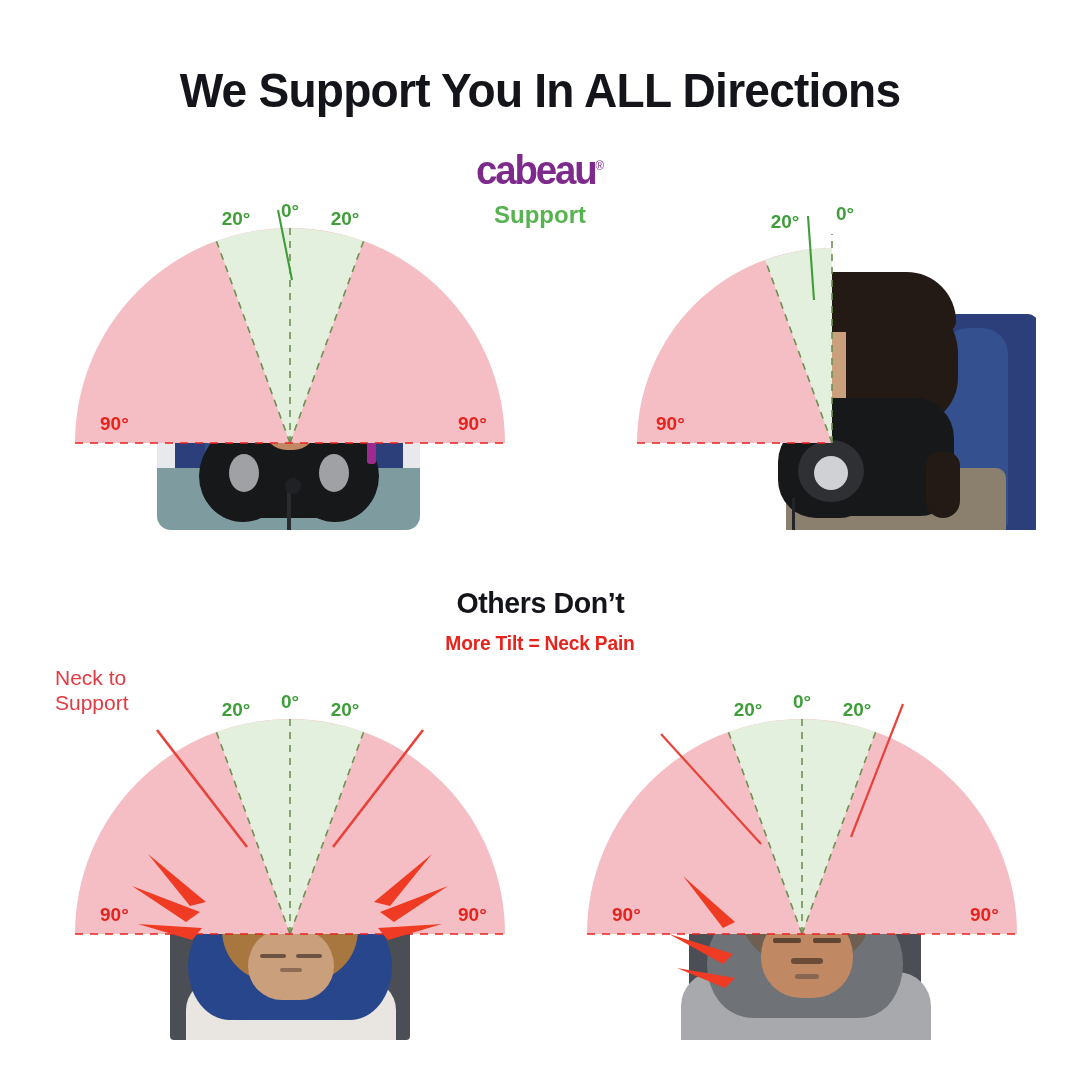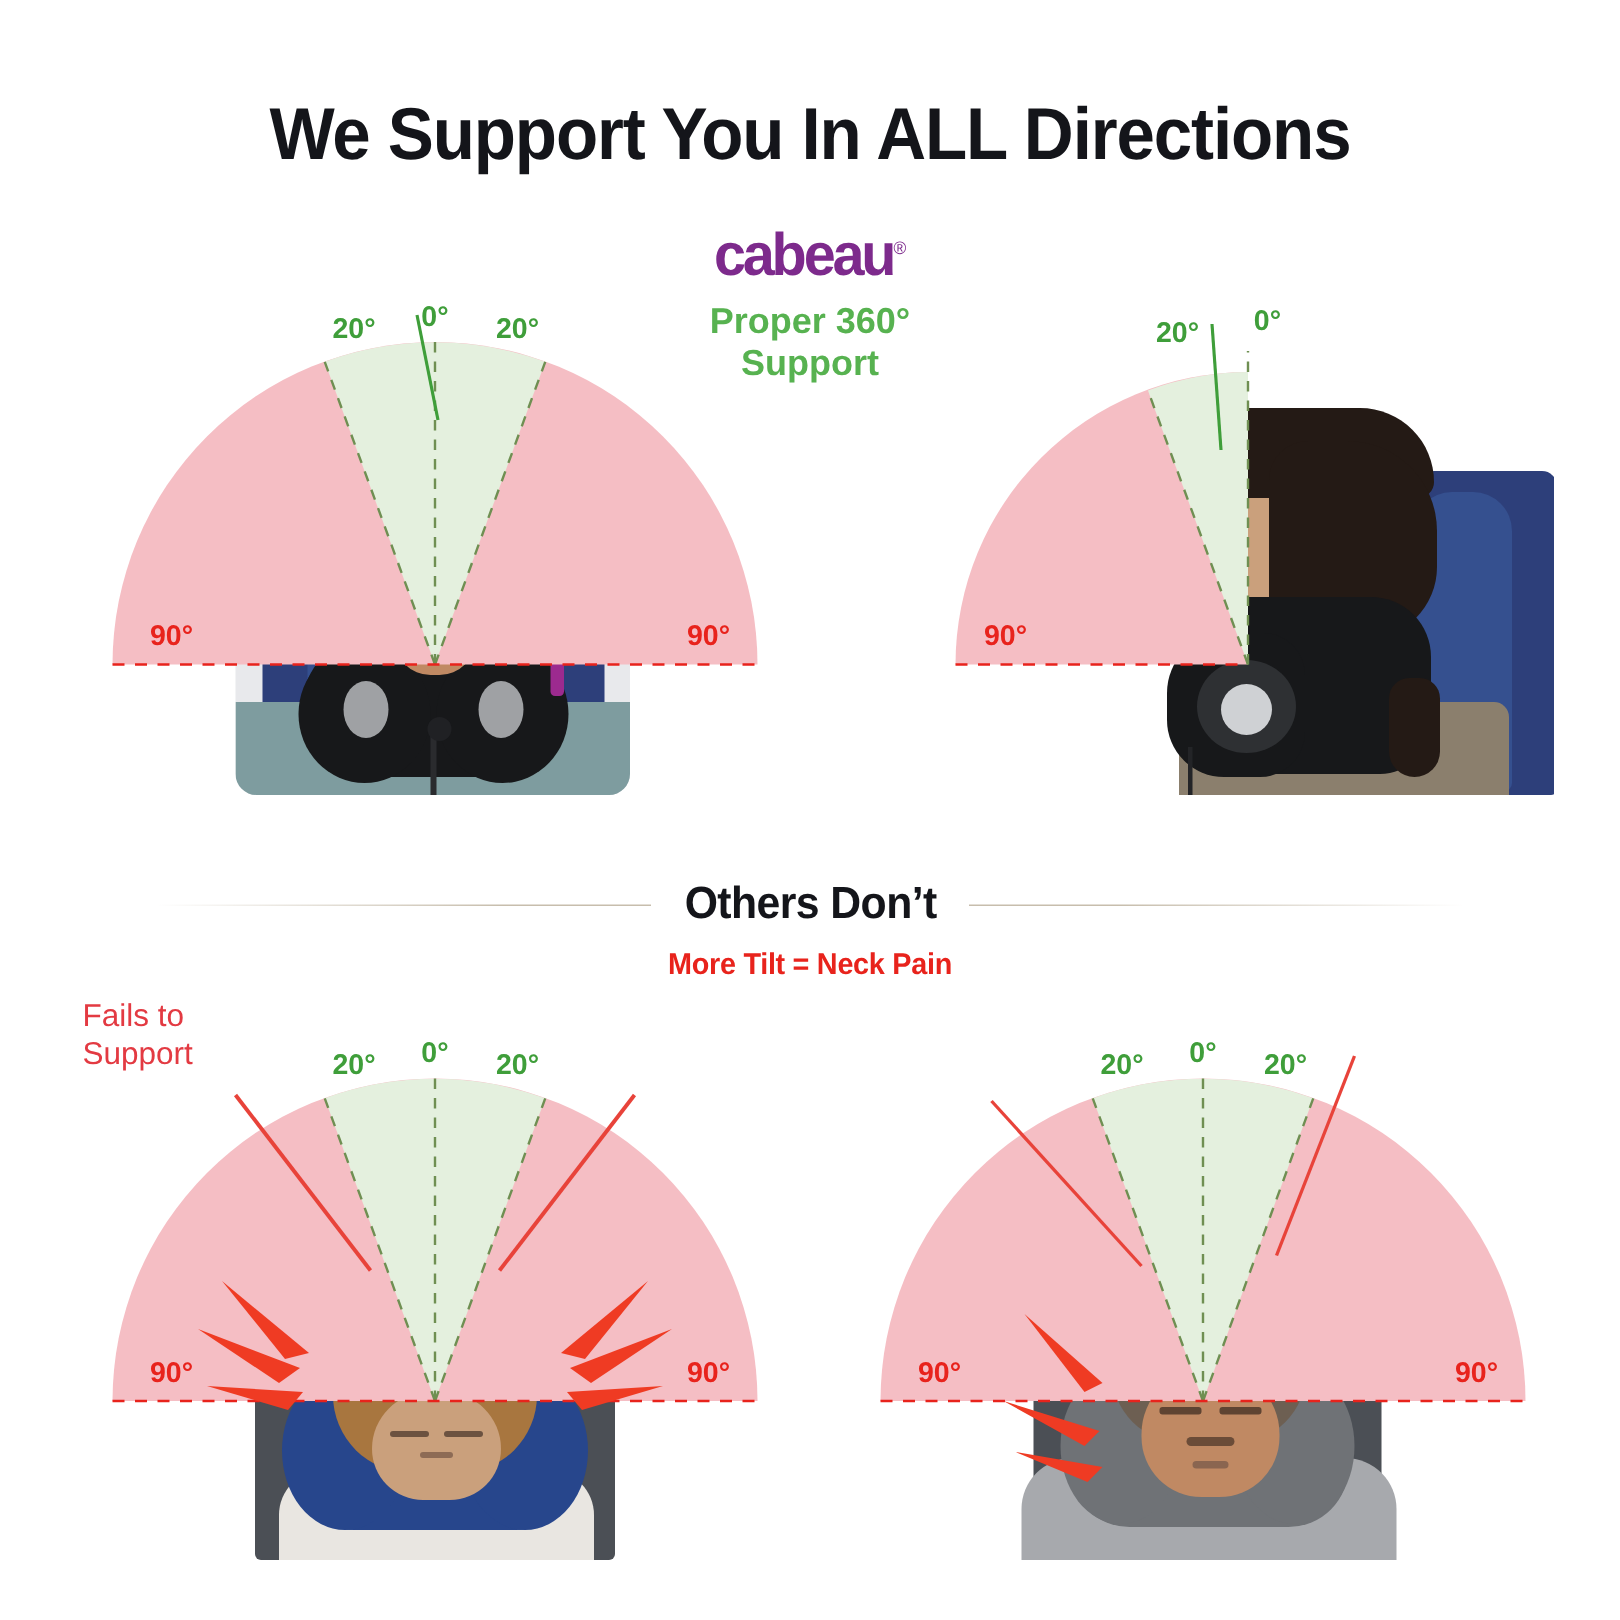--- a/index.html
+++ b/index.html
@@ -66,20 +66,21 @@
 
   .others-wrap {
     position: absolute;
     left: 0; right: 0;
     top: 583px;
     height: 40px;
     display: flex;
     align-items: center;
     justify-content: center;
     gap: 18px;
+    flex-direction: column;
   }
   .others-rule {
     height: 1px;
     width: 330px;
     background: linear-gradient(90deg, rgba(196,186,168,0) 0%, rgba(196,186,168,.95) 70%, rgba(196,186,168,.95) 100%);
   }
   .others-rule.right {
     background: linear-gradient(270deg, rgba(196,186,168,0) 0%, rgba(196,186,168,.95) 70%, rgba(196,186,168,.95) 100%);
   }
   .others-title {
@@ -163,21 +164,20 @@
 </head>
 <body>
 
 <div class="stage">
 
   <div class="main-title">We Support You In ALL Directions</div>
 
   <div class="brand-logo"><span>cabeau</span><span class="tm">®</span></div>
 
   <div class="proper-support">
-    <div>Proper 360°</div>
     <div>Support</div>
   </div>
 
   <div class="panel" style="left:40px; top:200px; width:500px; height:345px;">
 
     <div class="photo rounded" style="left:117px; top:118px; width:263px; height:212px;">
 
       <div class="seat-blue" style="left:18px; top:26px; width:228px; height:190px;"></div>
       <div class="seat-blue inner" style="left:48px; top:44px; width:168px; height:175px;"></div>
 
@@ -297,21 +297,21 @@
   </div>
 
   <div class="others-wrap">
     <div class="others-rule"></div>
     <div class="others-title">Others Don’t</div>
     <div class="others-rule right"></div>
   </div>
   <div class="more-tilt">More Tilt = Neck Pain</div>
 
   <div class="annot fails">
-    <div>Fails to</div>
+    <div>Neck to</div>
     <div>Support</div>
   </div>
 
   <div class="panel" style="left:40px; top:672px; width:500px; height:368px;">
 
     <div class="photo" style="left:100px; top:60px; width:300px; height:308px; background:transparent;">
 
       <div class="ph ghost" style="left:4px; top:34px; width:140px; height:200px;">
         <div class="ph hair-gr oval" style="left:20px; top:0; width:86px; height:74px;"></div>
         <div class="ph hair-gr" style="left:10px; top:46px; width:106px; height:96px; border-radius:40px 40px 48px 48px;"></div>

